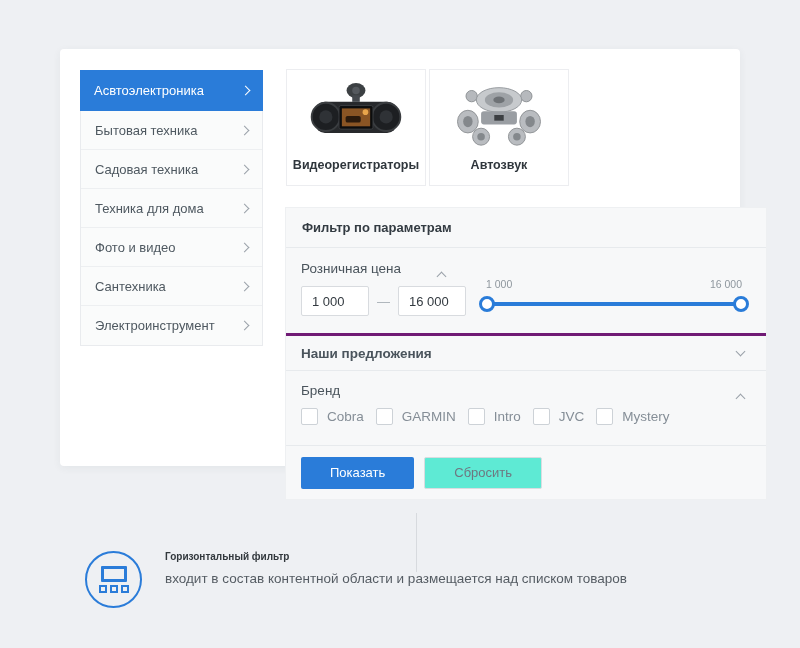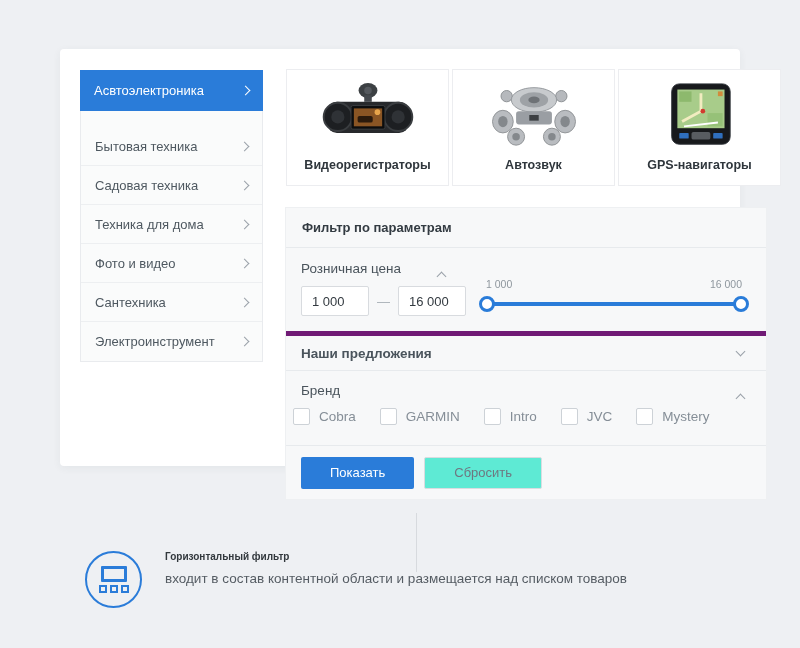--- a/index.html
+++ b/index.html
@@ -9,60 +9,60 @@
 
   .white-card { position:absolute; left:60px; top:49px; width:680px; height:417px;
     background:#ffffff; border-radius:4px; box-shadow:0 2px 8px rgba(50,60,75,.06); }
 
   
   .sidebar { position:absolute; left:80px; top:70px; width:183px; list-style:none;
     border:1px solid #e9ebee; background:#fafbfb; }
   .menu-item { height:39px; display:flex; align-items:center; justify-content:space-between;
     padding:0 14px; border-bottom:1px solid #edeff1; font-size:13px; color:#4e5860; cursor:pointer; }
   .menu-item:last-child { border-bottom:none; }
-  .menu-item.active { background:#2a7cd9; color:#ffffff; margin:-1px -1px 16px -1px; height:41px; border-bottom:none; }
+  .menu-item.active { background:#2a7cd9; color:#ffffff; margin:-1px -1px 0 -1px; height:41px; border-bottom:none; }
   .chev { width:7px; height:7px; border-right:1.5px solid #9aa1a9; border-bottom:1.5px solid #9aa1a9; display:inline-block; }
   .chev.right { transform:rotate(-45deg); }
   .chev.down  { transform:rotate(45deg); margin-top:-3px; }
   .chev.up    { transform:rotate(-135deg); margin-top:3px; }
   .chev.white { border-color:#ffffff; }
 
   
   .cat-cards { position:absolute; left:286px; top:69px; display:flex; gap:3px; }
-  .cat-card { width:163px; height:117px; background:#fff; border:1px solid #ecedf0;
+  .cat-card { width:140px; height:117px; background:#fff; border:1px solid #ecedf0;
     display:flex; flex-direction:column; align-items:center; cursor:pointer; }
   .cat-img { margin-top:12px; height:66px; }
   .cat-label { margin-top:auto; margin-bottom:13px; font-size:12.5px; font-weight:bold; color:#2f363c; }
 
   
   .filter-panel { position:absolute; left:285px; top:207px; width:482px; height:293px;
     background:#f7f8f9; border:1px solid #eef0f2; }
   .fp-header { height:40px; display:flex; align-items:center; padding:0 16px;
     font-size:13px; font-weight:bold; color:#333b42; border-bottom:1px solid #e7eaed; }
-  .fp-price { position:relative; height:88px; border-bottom:5px solid #701a75; }
+  .fp-price { position:relative; height:88px; border-bottom:3px solid #701a75; }
   .fp-sec-label { font-size:13.5px; color:#4a545c; }
   .fp-price .fp-sec-label { position:absolute; left:15px; top:13px; }
   .fp-price-chev { position:absolute; left:152px; top:18px; cursor:pointer; }
   .fp-inputs { position:absolute; left:15px; top:38px; display:flex; align-items:center; gap:8px; }
   .fp-input { width:68px; height:30px; background:#fff; border:1px solid #d8dbdf; border-radius:2px;
     font-size:13px; color:#333a40; padding:0 10px; font-family:inherit; outline:none; }
   .fp-dash { color:#a7aeb5; font-size:13px; }
   .fp-slider { position:absolute; left:200px; right:24px; top:30px; }
   .fp-slider-labels { display:flex; justify-content:space-between; font-size:10.5px; color:#8f979e; }
   .fp-track { position:relative; margin-top:12px; height:4px; background:#2a7cd9; border-radius:2px; cursor:pointer; }
   .fp-handle { position:absolute; top:50%; width:16px; height:16px; margin-top:-8px;
     background:#fff; border:3px solid #2a7cd9; border-radius:50%; cursor:pointer; }
   .fp-handle.min { left:-7px; }
   .fp-handle.max { right:-7px; }
   .fp-row { height:35px; display:flex; align-items:center; justify-content:space-between;
     padding:0 22px 0 15px; border-bottom:1px solid #e7eaed; cursor:pointer;font-weight:bold; }
   .fp-brand { position:relative; height:75px; border-bottom:1px solid #e7eaed; }
   .fp-brand .fp-sec-label { position:absolute; left:15px; top:12px; }
   .fp-brand-chev { position:absolute; right:22px; top:17px; cursor:pointer; }
-  .cb-row { position:absolute; left:7px; top:37px; display:flex; align-items:center; gap:24px;justify-content:space-between; }
+  .cb-row { position:absolute; left:15px; top:37px; display:flex; align-items:center; gap:12px;justify-content:space-between; }
   .cb-group { display:flex; align-items:center; gap:9px; cursor:pointer; }
   .cb-box { width:17px; height:17px; background:#fff; border:1px solid #cdd2d7; border-radius:2px; }
   .cb-label { font-size:13.5px; color:#858e97; }
   .fp-actions { height:53px; display:flex; align-items:center; gap:10px; padding:0 15px; }
   .btn { height:32px; padding:0 29px; font-size:13px; border-radius:2px; cursor:pointer; font-family:inherit; }
   .btn-apply { background:#2a7cd9; color:#fff; border:none; }
   .btn-reset { background:#5eead4; color:#6e7780; border:1px solid #d9dce0; }
 
   
   .connector { position:absolute; left:416px; top:513px; width:1px; height:59px; background:#d7dade; }
@@ -145,36 +145,20 @@
         <ellipse cx="22" cy="42" rx="5" ry="6" fill="#84888c"></ellipse>
         <ellipse cx="88" cy="42" rx="11" ry="12" fill="#b9bcc0" stroke="#8d9094"></ellipse>
         <ellipse cx="88" cy="42" rx="5" ry="6" fill="#84888c"></ellipse>
         <ellipse cx="36" cy="58" rx="9" ry="9" fill="#b9bcc0" stroke="#8d9094"></ellipse>
         <ellipse cx="36" cy="58" rx="4" ry="4" fill="#84888c"></ellipse>
         <ellipse cx="74" cy="58" rx="9" ry="9" fill="#b9bcc0" stroke="#8d9094"></ellipse>
         <ellipse cx="74" cy="58" rx="4" ry="4" fill="#84888c"></ellipse>
       </svg>
       <div class="cat-label">Автозвук</div>
     </div>
-    <div class="cat-card">
-      <svg class="cat-img" width="104" height="66" viewBox="0 0 110 70">
-        <rect x="25" y="2" width="62" height="64" rx="8" fill="#17191c" stroke="#2e3237"></rect>
-        <rect x="31" y="8" width="50" height="41" fill="#a8cc8a"></rect>
-        <rect x="33" y="10" width="13" height="11" fill="#8db96d"></rect>
-        <rect x="63" y="33" width="16" height="14" fill="#96c178"></rect>
-        <path d="M36,42 L56,31 L56,12" stroke="#f2ecc0" stroke-width="3" fill="none"></path>
-        <path d="M38,47 L74,43" stroke="#ffffff" stroke-width="2" fill="none"></path>
-        <circle cx="58" cy="31" r="2.5" fill="#d23b2f"></circle>
-        <rect x="74" y="10" width="5" height="5" fill="#d28b3c"></rect>
-        <rect x="33" y="54" width="10" height="6" rx="1" fill="#2f6fbe"></rect>
-        <rect x="46" y="53" width="20" height="8" rx="2" fill="#585c61"></rect>
-        <rect x="69" y="54" width="10" height="6" rx="1" fill="#2f6fbe"></rect>
-      </svg>
-      <div class="cat-label">GPS-навигаторы</div>
-    </div>
   </div>
 
   <div class="filter-panel">
     <div class="fp-header">Фильтр по параметрам</div>
 
     <div class="fp-price">
       <span class="fp-sec-label">Розничная цена</span>
       <span class="fp-price-chev"><span class="chev up"></span></span>
       <div class="fp-inputs">
         <input class="fp-input" type="text" value="1 000" style="">

